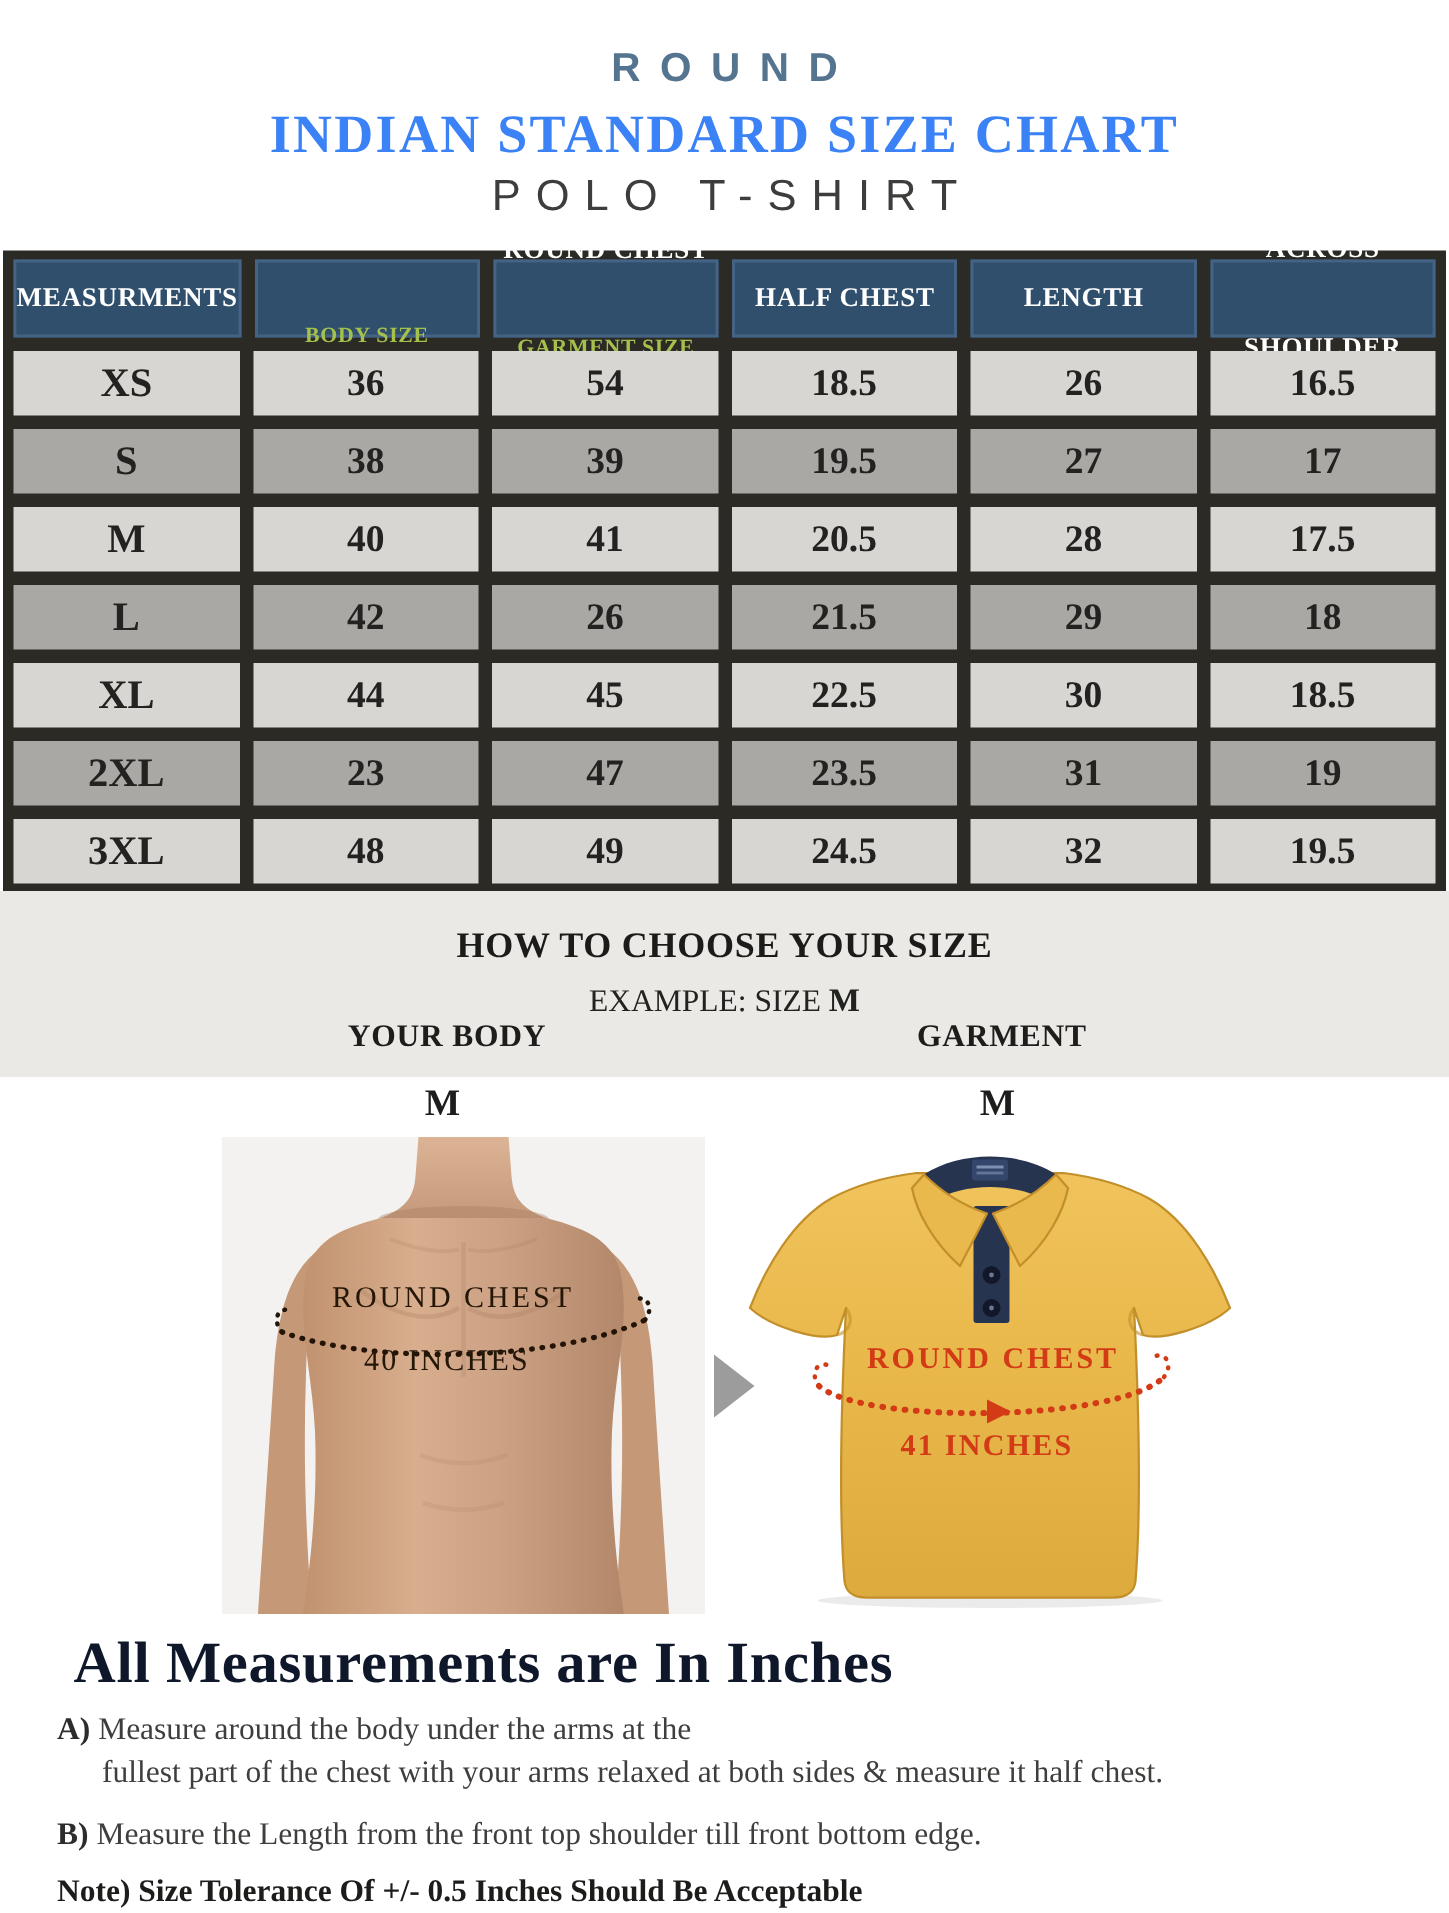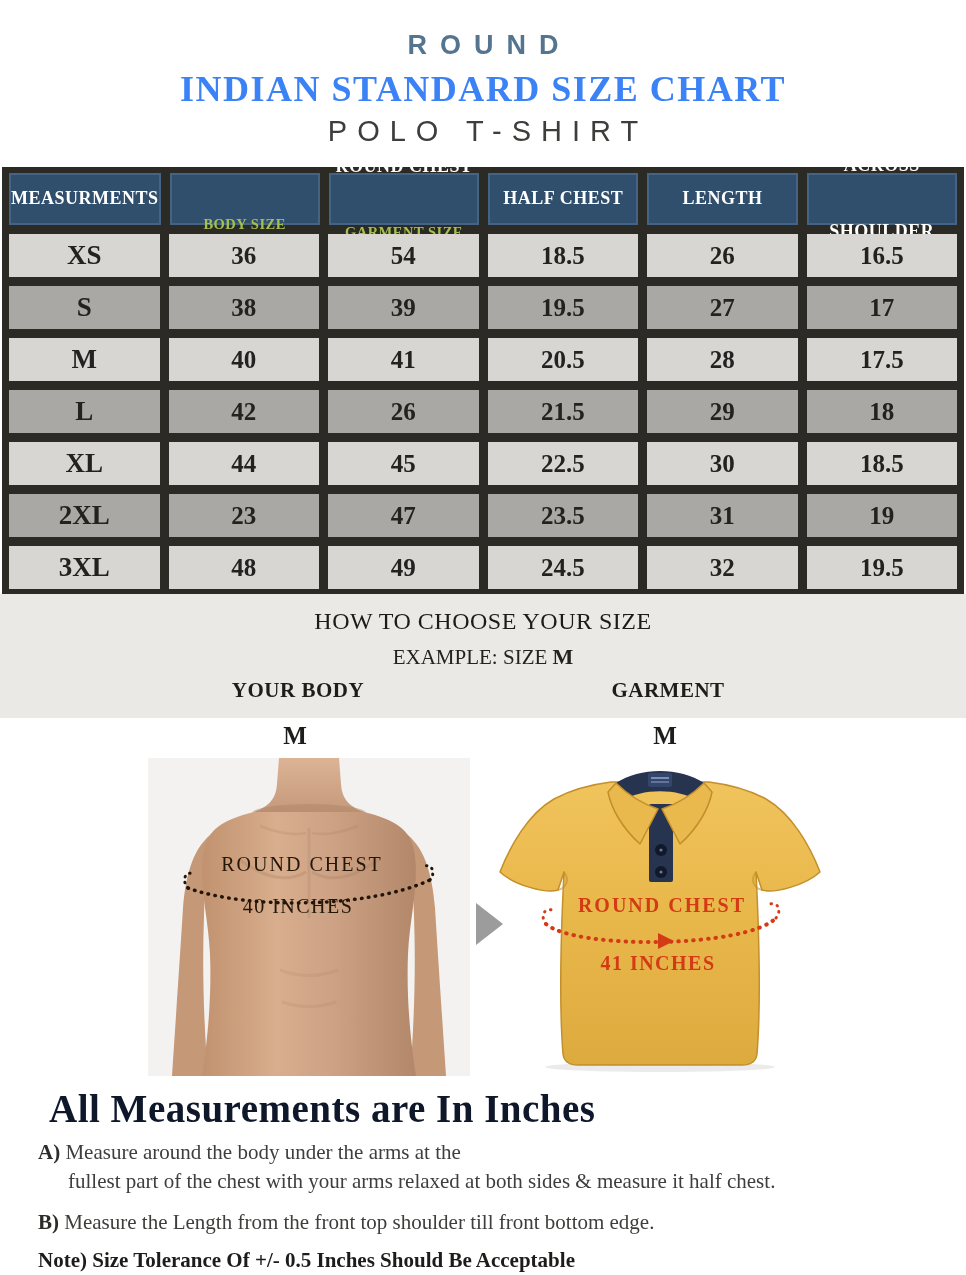--- a/index.html
+++ b/index.html
@@ -56,21 +56,21 @@
   .tcell.first { font-size:27px; }
   .trow.even .tcell { background:#d7d6d3; }
   .trow.odd  .tcell { background:#a9a8a4; }
 
   
   .howto {
     position:absolute; top:594px; left:0; width:100%; height:124px;
     background:#ebe9e6; text-align:center;
   }
   .howto-title {
-    padding-top:14px; font-weight:400; font-size:24px;
+    padding-top:24px; font-weight:700; font-size:24px;
     color:#1b1b19; letter-spacing:0.5px;
   }
   .howto-example { margin-top:9px; font-size:21px; color:#222220; }
   .howto-example .ex-size { font-weight:700; font-size:22px; }
   .howto-label {
     position:absolute; top:84px; transform:translateX(-50%);
     font-weight:700; font-size:21px; color:#1d1d1b; letter-spacing:0.5px;
   }
   .label-body { left:298px;text-align:center; }
   .label-garment { left:668px; }

